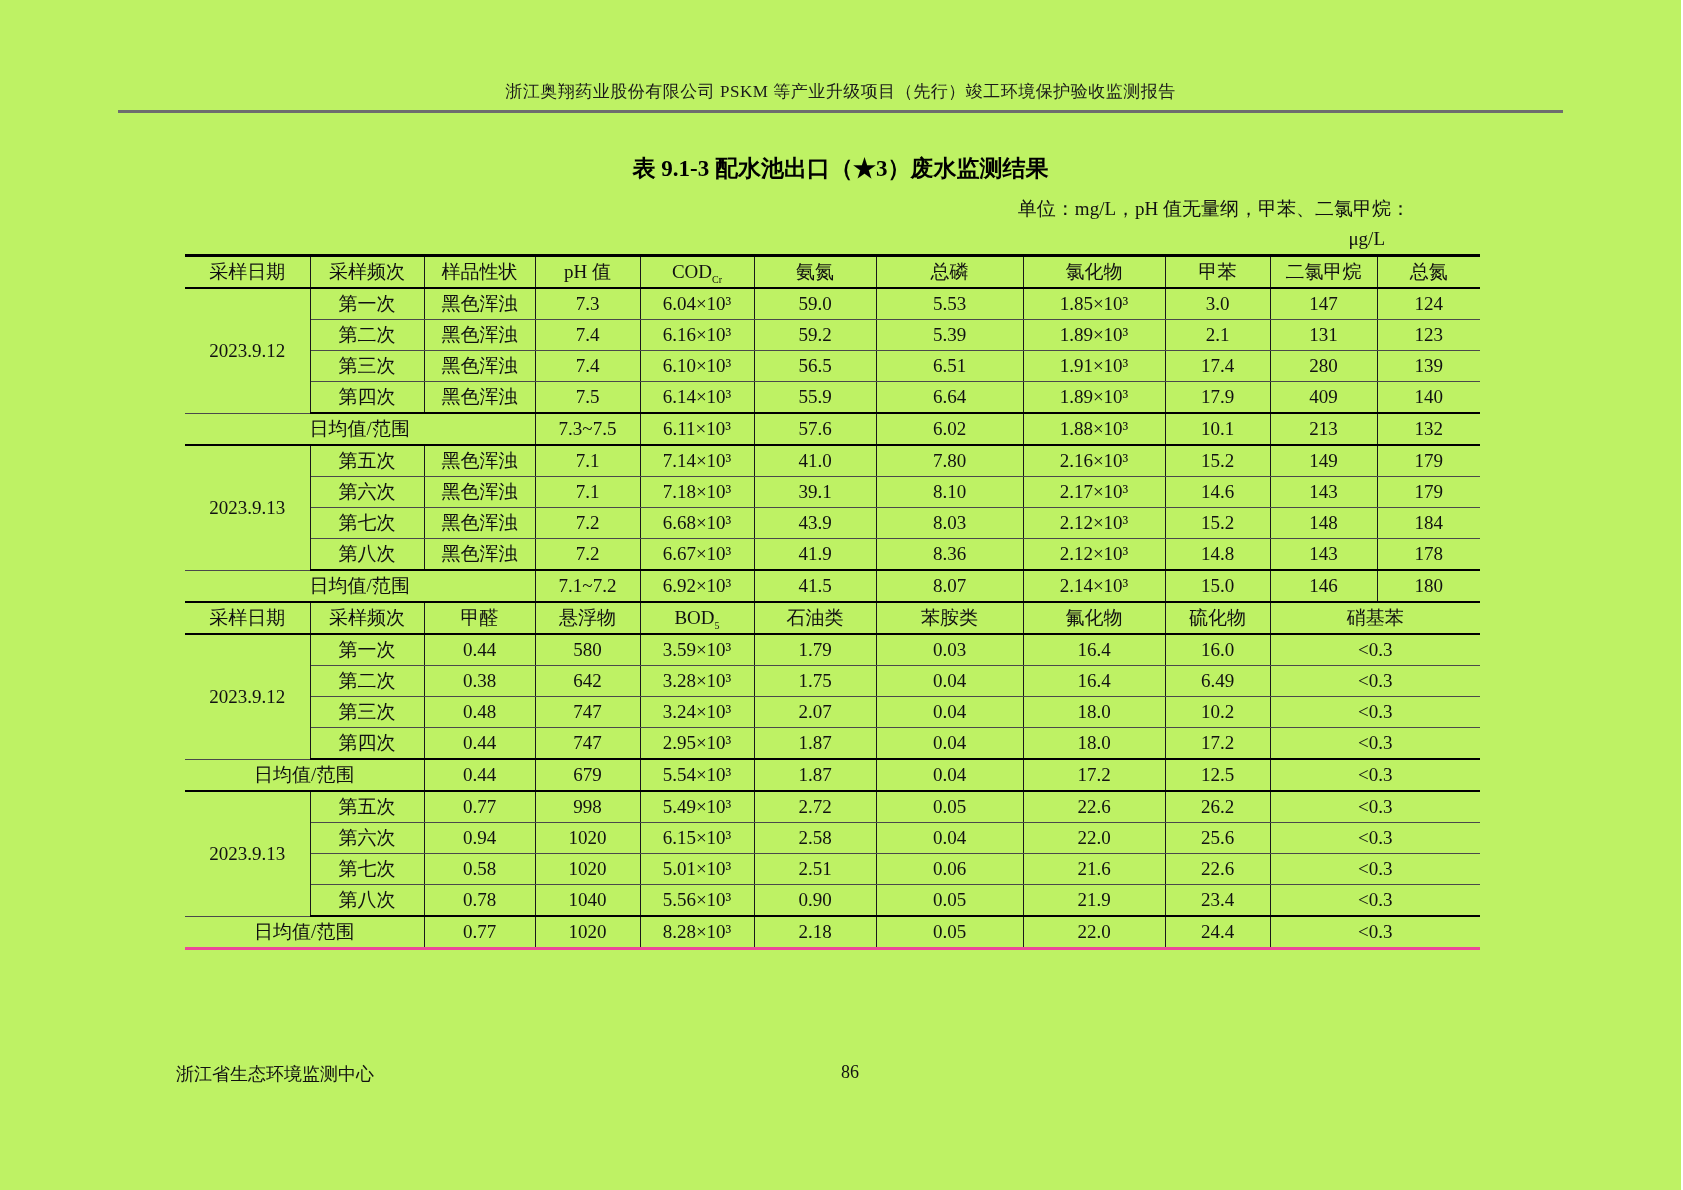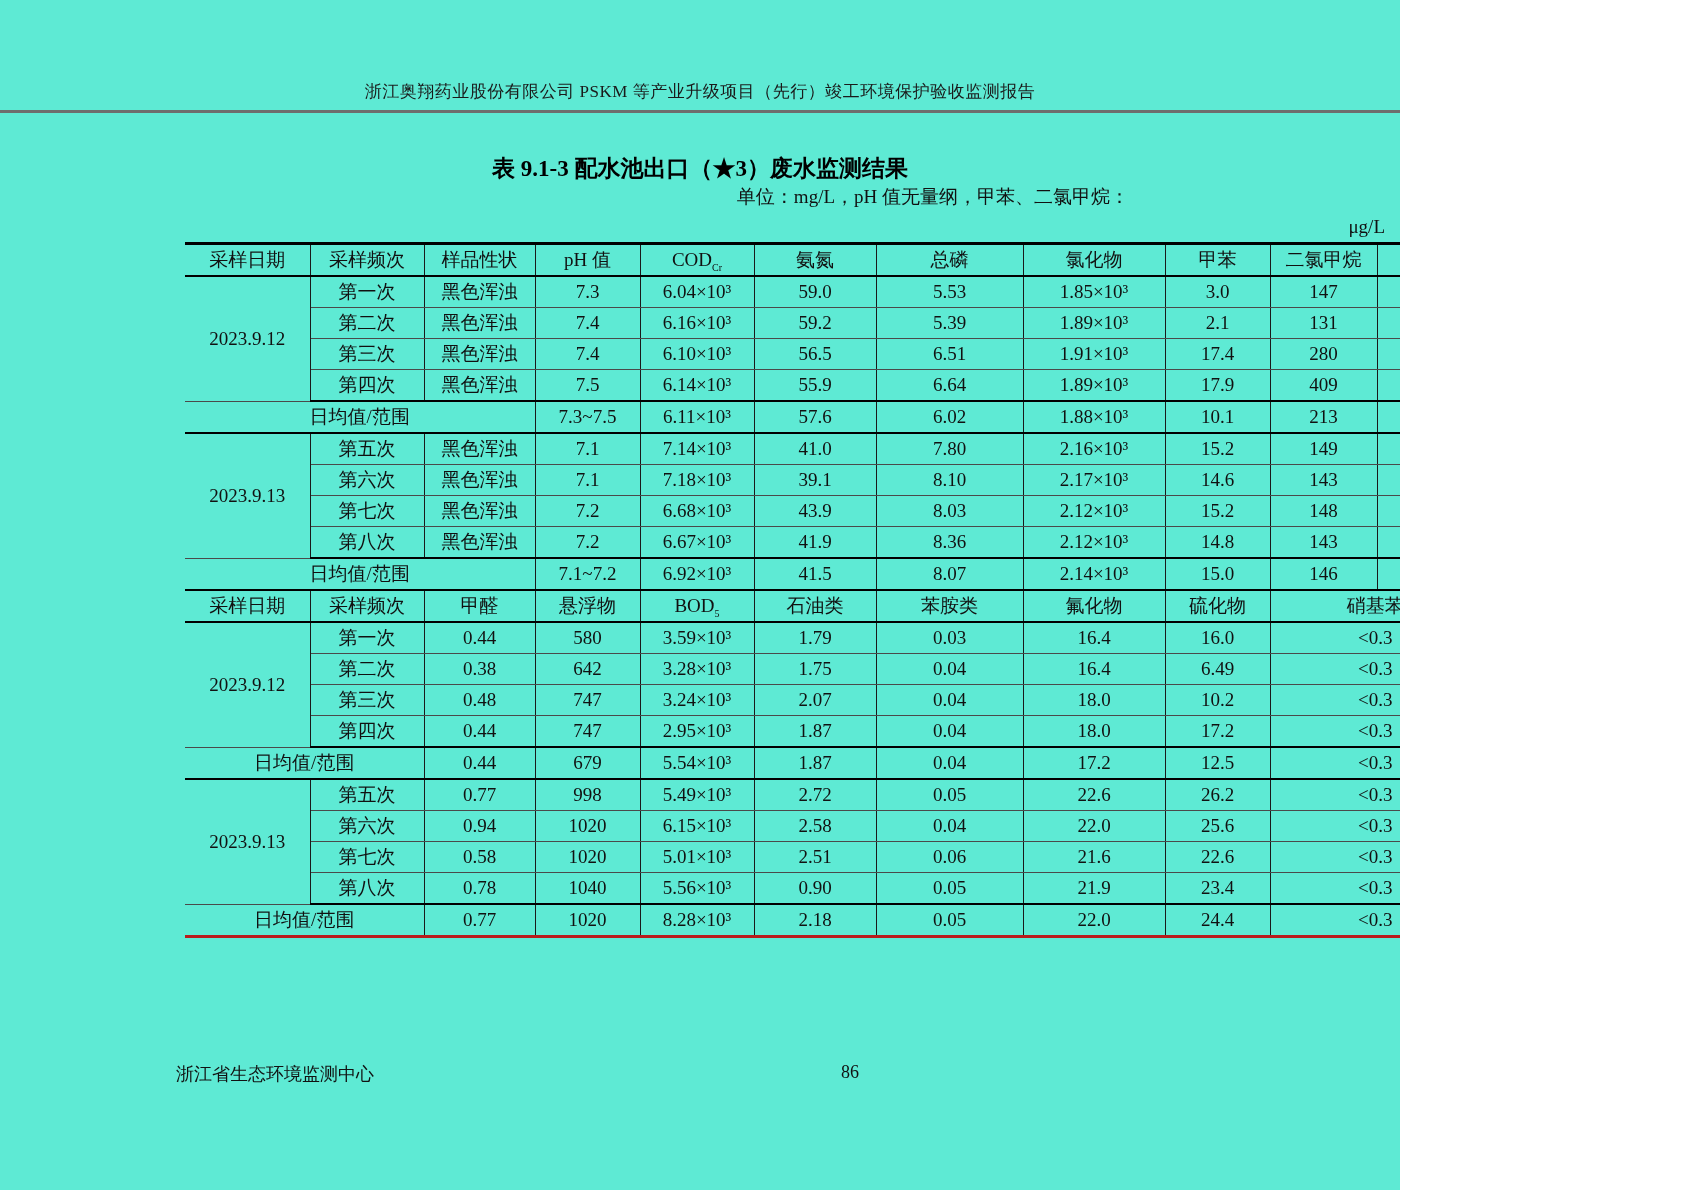--- a/index.html
+++ b/index.html
@@ -1,19 +1,19 @@
 <!DOCTYPE html>
 <html><head>
 <meta charset="utf-8">
 <style>
   html,body { margin:0; padding:0; background:#ffffff; }
   .page {
     position:relative;
-    width:1400px; height:1190px;
-    background:#5eead4;
+    width:1681px; height:1190px;
+    background:#bef264;
     font-family:"Liberation Serif","DejaVu Serif",serif;
     color:#111;
     overflow:hidden;
   }
   .doc-header-text {
     margin:80px 0 0 0;
     text-align:center;
     font-size:17px;
     letter-spacing:0.5px;
     color:#1a1a1a;
@@ -26,39 +26,39 @@
     height:0;
   }
   .doc-title {
     margin-top:40px;
     text-align:center;
     font-size:23px;
     font-weight:bold;
     color:#000;
   }
   .unit-note {
-    margin-top:0;
+    margin-top:12px;
     padding-right:271px;
     text-align:right;
     font-size:19px;
     padding-left:44px;
   }
   .unit-note-2 {
     margin:6px 0 0 185px;
     width:1200px;
     text-align:right;
     font-size:19px;
   }
   table.monitor {
     margin:4px 0 0 185px;
     width:1295px;
     border-collapse:collapse;
     table-layout:fixed;
     border-top:3px solid #000;
-    border-bottom:3px solid #b91c1c;
+    border-bottom:3px solid #ec4899;
     font-size:19px;
   }
   table.monitor td {
     border-right:1px solid #1a1a1a;
     border-bottom:1px solid #4a4a4a;
     text-align:center;
     vertical-align:middle;
     height:30px;
     padding:0 2px;
     overflow:hidden;

